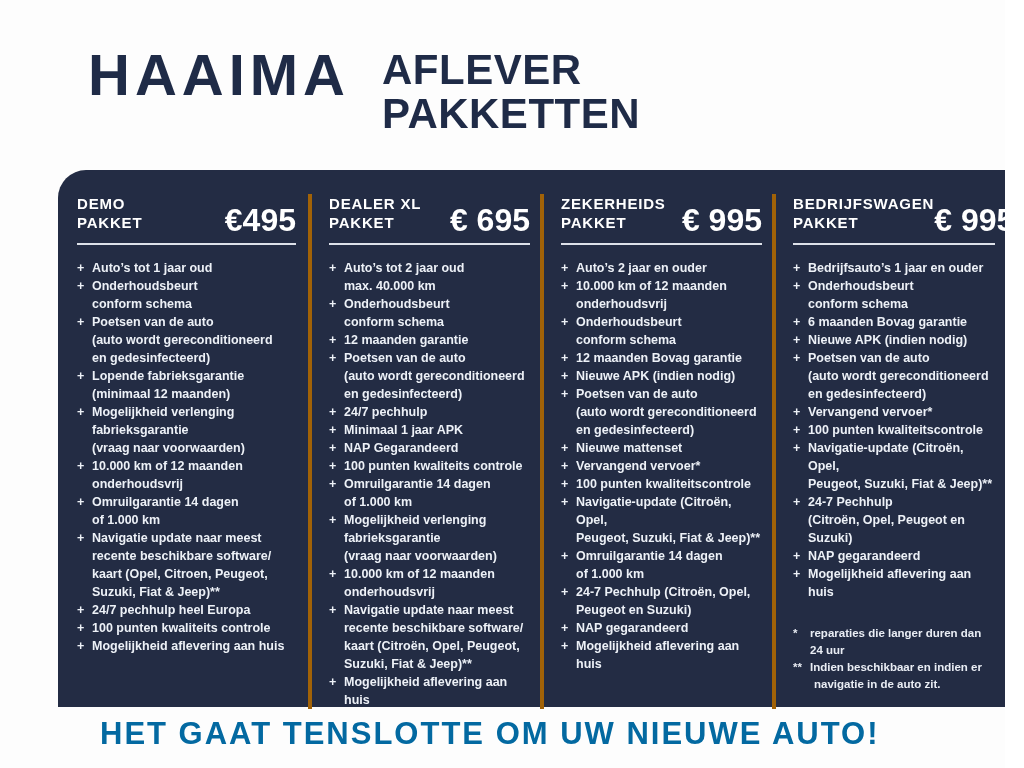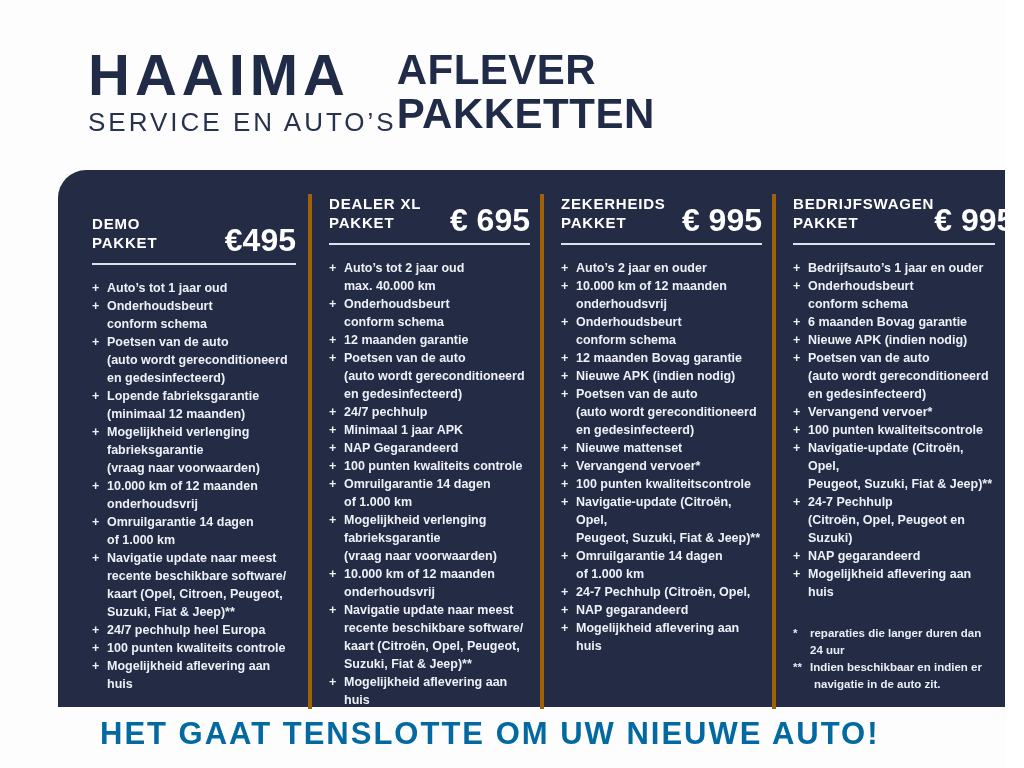--- a/index.html
+++ b/index.html
@@ -5,32 +5,32 @@
   * { margin:0; padding:0; box-sizing:border-box; }
   html,body { width:1024px; height:768px; }
   body { background:#ffffff; font-family:"Liberation Sans", sans-serif; overflow:hidden; }
   .page { position:relative; width:1005px; height:768px; background:#fdfdfd; }
 
   
   .top { position:absolute; left:88px; top:46px; display:flex; align-items:flex-start; }
   .logo { color:#1f2b47; }
   .logo-title { font-size:58px; font-weight:bold; letter-spacing:5px; line-height:1.0; }
   .logo-sub { font-size:26px; font-weight:400; letter-spacing:3px; margin-top:3px; color:#27324d; }
-  .page-title { color:#1f2b47; font-size:42px; font-weight:bold; line-height:44px; letter-spacing:0.5px; padding-top:2px; }
+  .page-title { margin-left:32px; color:#1f2b47; font-size:42px; font-weight:bold; line-height:44px; letter-spacing:0.5px; padding-top:2px; }
 
   
   .panel {
     position:absolute; left:58px; top:170px; right:0; bottom:61px;
     background:#232c44; border-radius:28px 0 0 0;
     display:grid; grid-template-columns:250px 232px 232px 1fr;
     padding:24px 0 16px 0;
   }
   .col { padding:0 10px 0 17px; min-width:0; }
   .col + .col { border-left:4px solid #a16207; }
-  .col:first-child { padding-left:34px; padding-right:12px;margin-top:20px; }
+  .col:first-child { padding-left:19px; padding-right:12px; }
 
   .col-head { display:flex; justify-content:space-between; align-items:flex-end; color:#ffffff; }
   .col-name { font-size:15px; font-weight:bold; letter-spacing:0.8px; line-height:19px; }
   .col-price { font-size:32px; font-weight:bold; line-height:23px; white-space:pre; }
   .col-rule { border:none; border-top:2px solid #dde1e9; margin:11px 0 14px 0; }
 
   .items { color:#edf1f7; }
   .item { display:flex; font-size:12.5px; font-weight:bold; line-height:18px; }
   .item-marker { width:15px; flex:none; }
   .item-lines { flex:1; min-width:0; }
@@ -45,21 +45,20 @@
   .tagline { position:absolute; left:76px; top:716px; color:#0369a1; font-size:31px; font-weight:bold; letter-spacing:2px; white-space:nowrap;margin-left:24px; }
 </style>
 </head>
 <body>
 
 <div class="page">
 
   <div class="top">
     <div class="logo">
       <div class="logo-title">HAAIMA</div>
-      <div class="logo-sub">SERVICE EN AUTO’S</div>
     </div>
     <div class="page-title">
       <div>AFLEVER</div>
       <div>PAKKETTEN</div>
     </div>
   </div>
 
   <div class="panel">
       <div class="col">
         <div class="col-head">
@@ -330,20 +329,21 @@
             <span class="item-marker">+</span>
             <div class="item-lines">
               <div>Omruilgarantie 14 dagen</div>
               <div>of 1.000 km</div>
             </div>
           </div>
           <div class="item">
             <span class="item-marker">+</span>
             <div class="item-lines">
               <div>24-7 Pechhulp (Citroën, Opel,</div>
+              <div>Peugeot en Suzuki)</div>
             </div>
           </div>
           <div class="item">
             <span class="item-marker">+</span>
             <div class="item-lines">
               <div>NAP gegarandeerd</div>
             </div>
           </div>
           <div class="item">
             <span class="item-marker">+</span>

